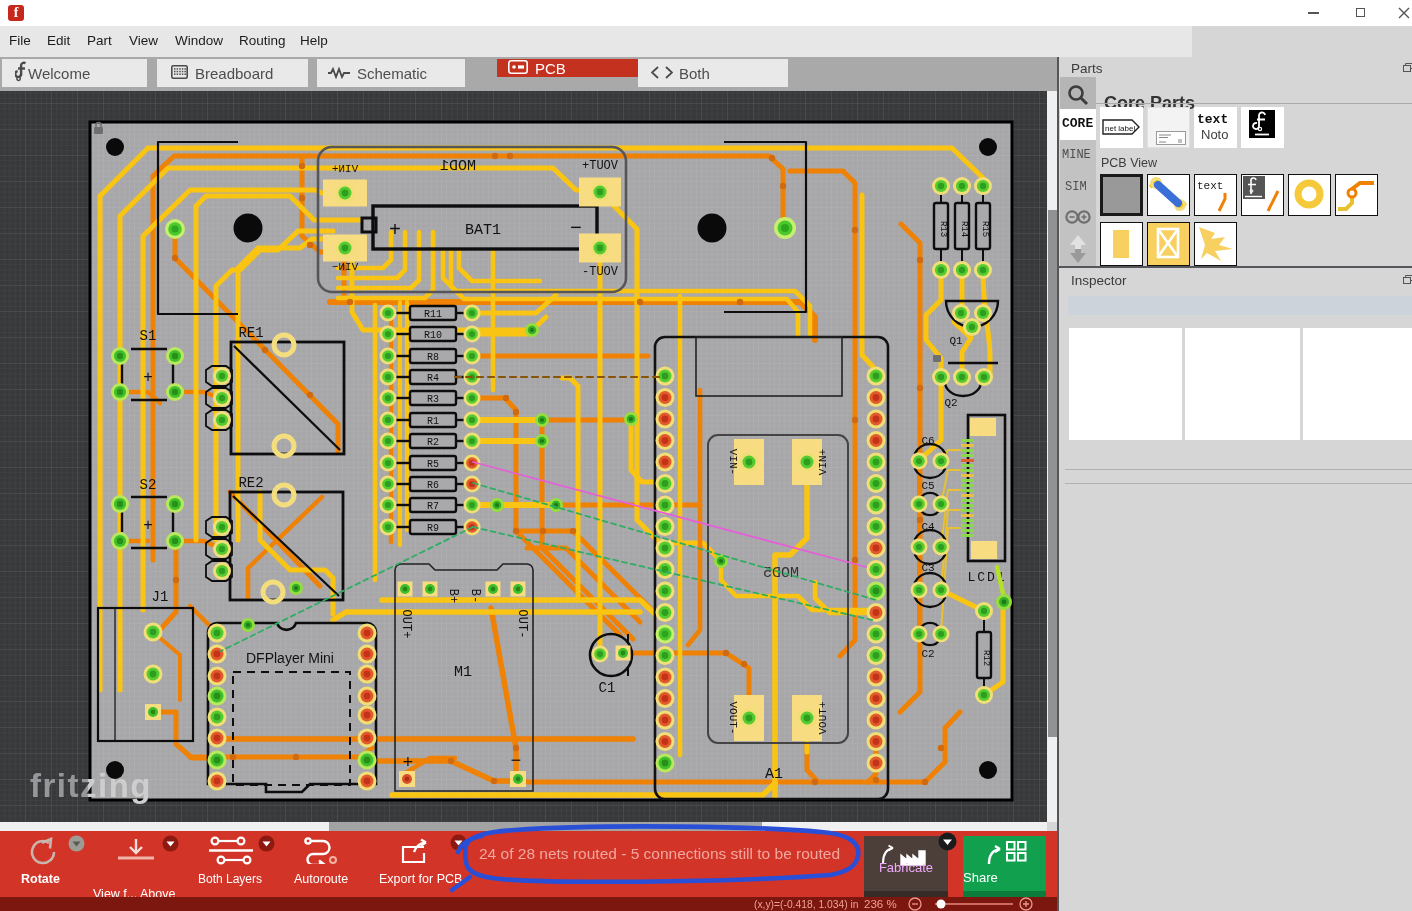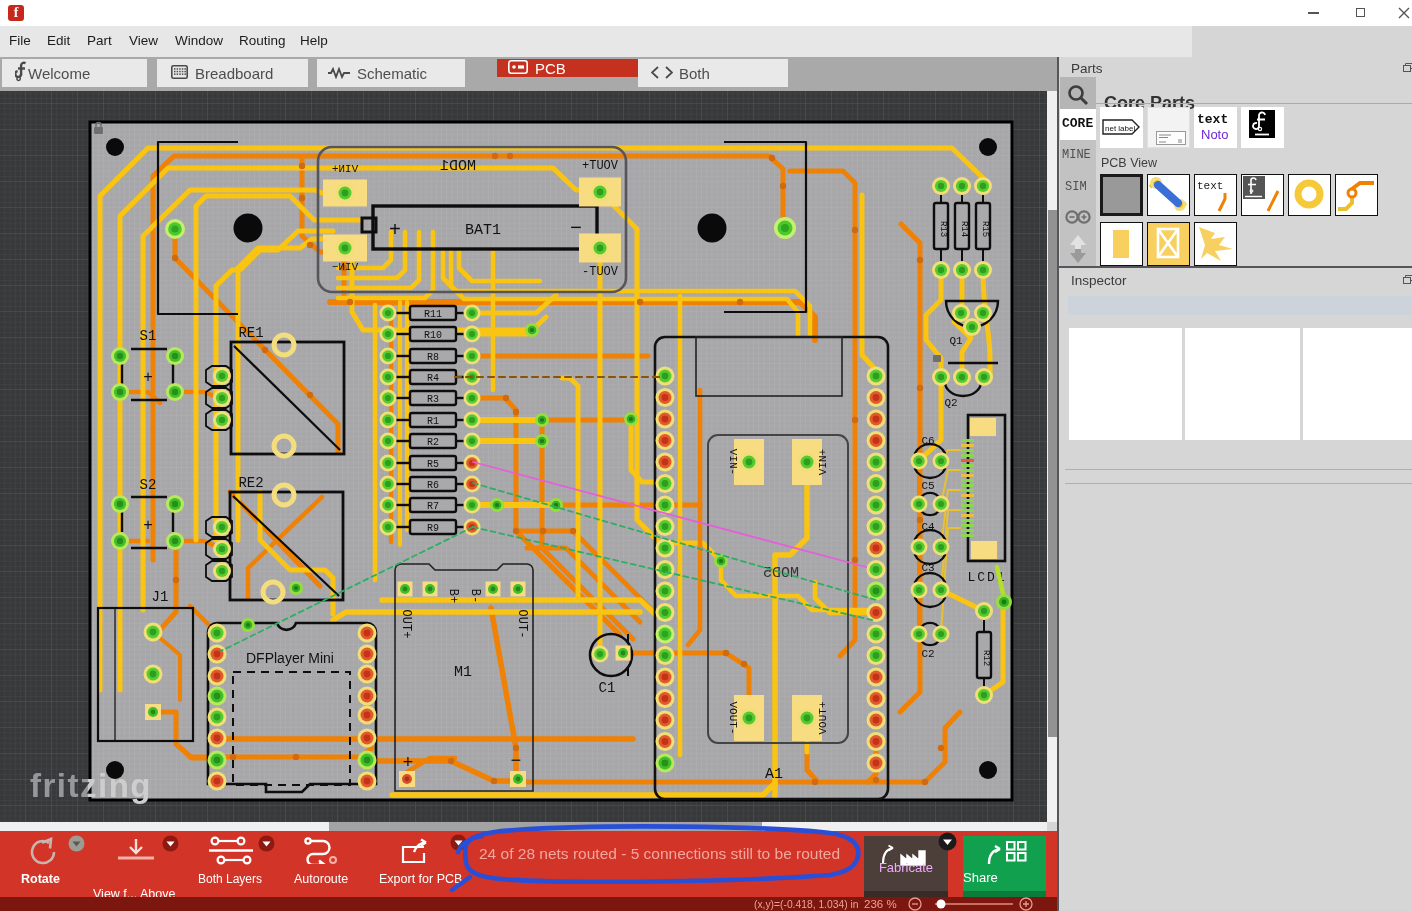--- a/index.html
+++ b/index.html
@@ -1024,21 +1024,21 @@
 <div class="abs" style="left:88px;top:50px;width:43px;height:41px;background:#f3f3f3;border:1px solid #e0e0e0"></div>
 <svg class="abs" style="left:97px;top:74px" width="30" height="14">
       <rect x="0.5" y="0.5" width="29" height="13" fill="#fdfdfd" stroke="#999" stroke-width="1"></rect>
       <g stroke="#888" stroke-width="1">
         <path d="M3,4 h12 M3,6.5 h9"></path>
         <path d="M22,9 h4 M22,11 h4 M3,11 h7"></path>
       </g>
     </svg>
 <div class="abs" style="left:135px;top:50px;width:43px;height:41px;background:#fff"></div>
 <div class="abs" style="left:138px;top:55px;font-family:'Liberation Mono';font-size:13px;font-weight:bold;color:#111">text</div>
-<div class="abs" style="left:142px;top:70px;font-size:13px;color:#6d28d9">Noto</div>
+<div class="abs" style="left:142px;top:70px;font-size:13px;color:#404040">Noto</div>
 <div class="abs" style="left:182px;top:50px;width:43px;height:41px;background:#fff"></div>
 <div class="abs" style="left:190px;top:53px;width:26px;height:28px;background:#000"></div>
 <svg class="abs" style="left:190px;top:53px" width="26" height="28">
       <path d="M16,5 a3,3 0 0 0 -6,1 V16 a3,3 0 1 1 -2,-2.8 M8,9.5 H16" fill="none" stroke="#fff" stroke-width="1.8"></path>
       <circle cx="11" cy="19" r="1.6" fill="none" stroke="#fff" stroke-width="1.2"></circle>
       <path d="M6,24.5 H20" stroke="#fff" stroke-width="1.8"></path>
     </svg>
 <div class="abs" style="left:42px;top:99px;font-size:12.5px;color:#3d3d3d">PCB View</div>
 <div class="abs" style="left:41px;top:117px;width:43px;height:42px;background:#999;border:3.5px solid #1a1a1a"></div>
 <div class="abs" style="left:88px;top:117px;width:43px;height:42px;background:#fff;border:1.6px solid #111"><svg width="40" height="39">

